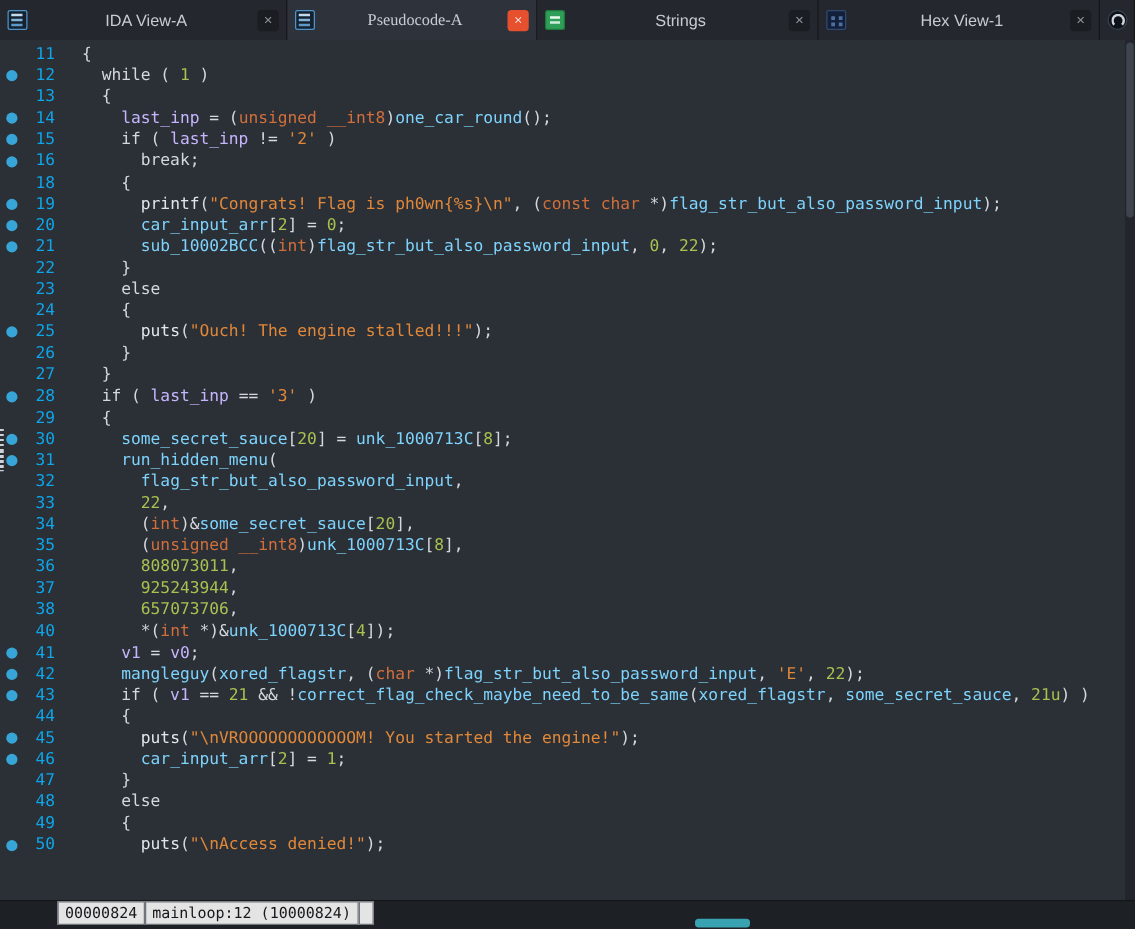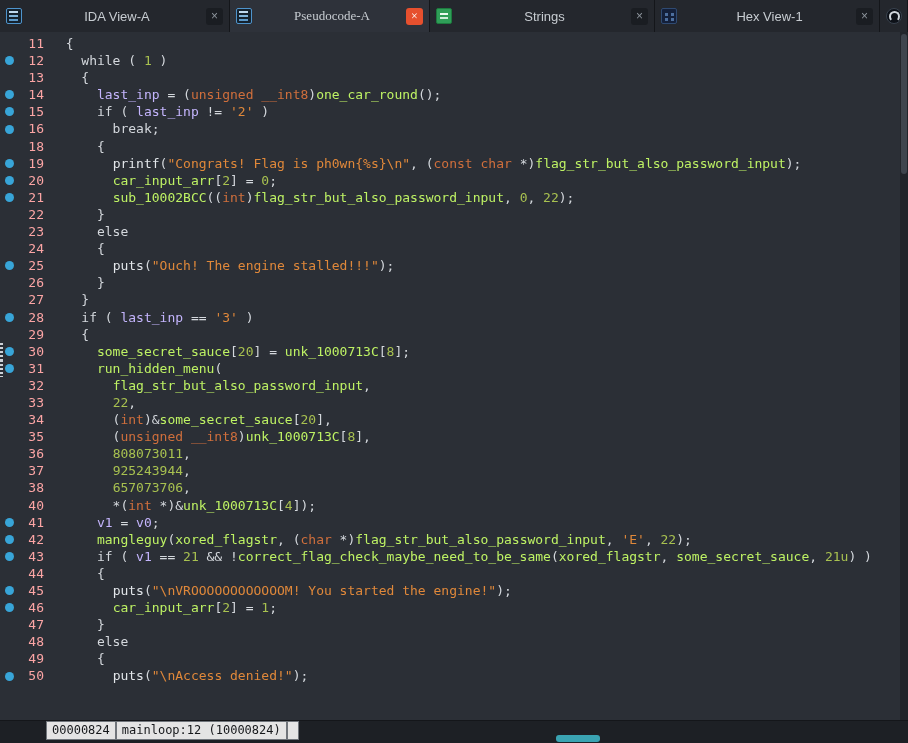--- a/index.html
+++ b/index.html
@@ -41,25 +41,25 @@
   .code-area{
     position:absolute;top:32px;left:0;right:8px;bottom:22px;
     background:#2b2f36;overflow:hidden;padding-top:3px;
   }
   .code-row{display:flex;height:17.1px;line-height:17.1px;align-items:center;
     font-family:"DejaVu Sans Mono",monospace;font-size:13px;}
   .gutter{width:18px;position:relative;align-self:stretch;flex:none;display:flex;align-items:center;justify-content:center;}
   .bp-dot{width:9px;height:9px;border-radius:50%;background:#38a5d8;}
   .pos-marker{position:absolute;left:0;top:0;bottom:0;width:3px;
     background:repeating-linear-gradient(to bottom,#cdd2d8 0 2px,transparent 2px 4px);}
-  .line-num{width:26px;text-align:right;color:#fca5a5;flex:none;padding-right:6px;white-space:pre;}
+  .line-num{width:26px;text-align:right;color:#0ea5e9;flex:none;padding-right:6px;white-space:pre;}
   .code-text{white-space:pre;color:#d4d8dd;}
   .tok-p{color:#d4d8dd}
   .tok-v{color:#c4b5fd}
-  .tok-g{color:#bef264}
+  .tok-g{color:#7dd3fc}
   .tok-t{color:#d06f3c}
   .tok-s{color:#e0883a}
   .tok-n{color:#a8c150}
   .tok-l{color:#e2e6ea}
   
   .v-scrollbar{position:absolute;top:32px;right:0;width:8px;bottom:22px;background:#22252b;}
   .v-thumb{position:absolute;top:2px;left:1px;right:1px;height:140px;background:#3f454e;border-radius:3px;}
   
   .bottom-bar{
     position:absolute;left:0;right:0;bottom:0;height:22px;background:#1d2025;

